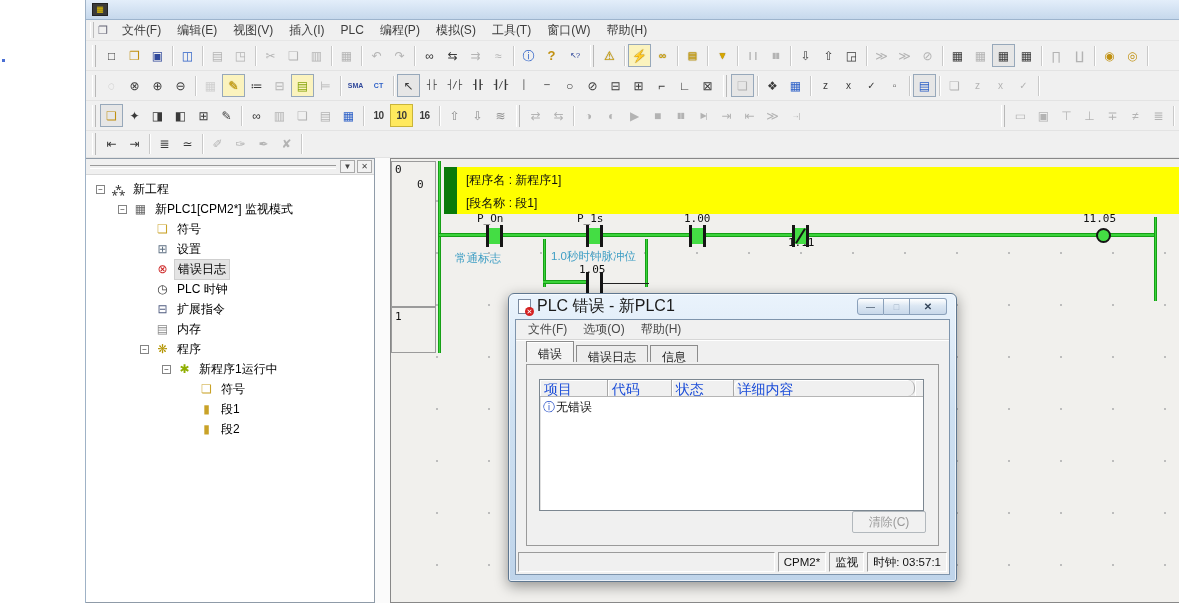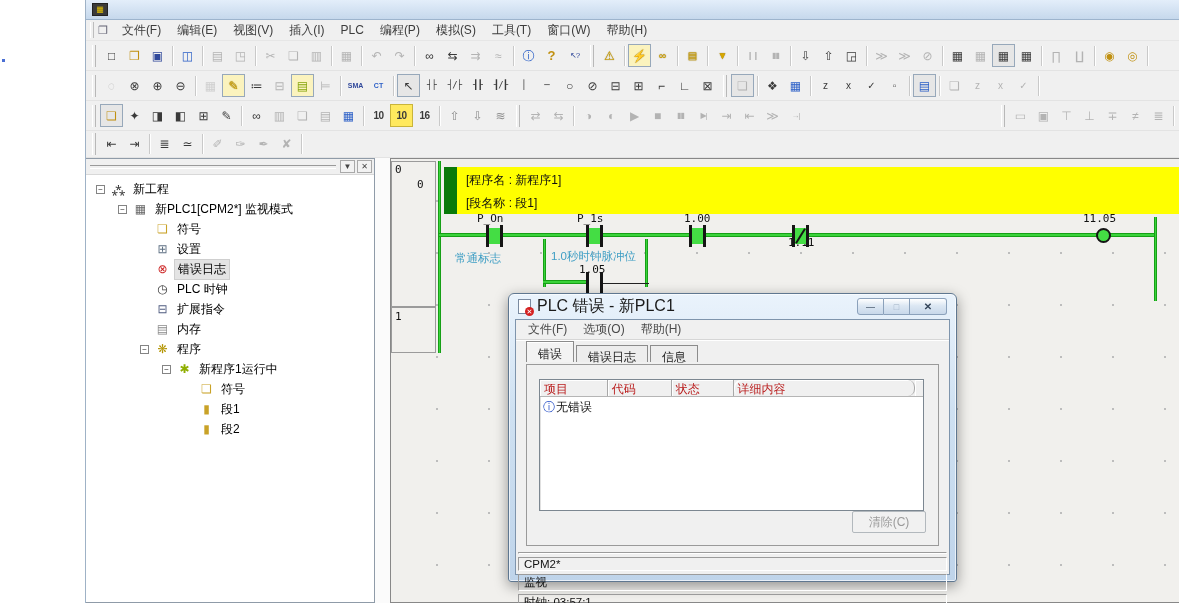--- a/index.html
+++ b/index.html
@@ -96,28 +96,28 @@
   .dlg-body { position:absolute; left:6px; right:6px; top:25px; bottom:6px; background:#f0f0f0; border:1px solid #7e94ac; }
   .dlg-menu { height:20px; display:flex; align-items:center; border-bottom:1px solid #d6d6d6; box-shadow:0 1px 0 #ffffff; padding-left:4px; }
   .dlg-menu .menu-item { color:#4a4a4a; }
   .dlg-tabs { display:flex; align-items:flex-end; height:22px; padding-left:10px; }
   .dtab { padding:3px 11px 2px; font-size:12px; color:#222; border:1px solid #8c8c8c; border-bottom:none; background:#ededed; margin-right:2px; height:17px; }
   .dtab.active { background:#f3f3f3; height:21px; padding-top:4px; box-shadow:inset 0 1px 0 #fff; }
   .dlg-page { position:absolute; left:10px; right:10px; top:44px; height:182px; border:1px solid #9a9a9a; background:#f0f0f0; }
   .errlist { position:absolute; left:12px; right:14px; top:14px; height:132px; background:#ffffff;
     border:1px solid #7c8791; box-shadow:inset 1px 1px 0 rgba(0,0,0,.12); }
   .lhead { display:flex; height:17px; background:#f0f0f0; border-bottom:1px solid #b5b5b5; }
-  .lhcell { border-right:1px solid #a8a8a8; box-shadow:inset 1px 1px 0 #ffffff; padding:1px 4px; font-size:12px; color:#b91c1c; white-space:nowrap; overflow:hidden; }
+  .lhcell { border-right:1px solid #a8a8a8; box-shadow:inset 1px 1px 0 #ffffff; padding:1px 4px; font-size:14px; color:#1d4ed8; white-space:nowrap; overflow:hidden; }
   .lhcell:nth-child(1){width:70px;} .lhcell:nth-child(2){width:66px;} .lhcell:nth-child(3){width:64px;}
   .lhcell:nth-child(4){width:188px;border-radius:7px;} .lhcell:nth-child(5){flex:1; border-right:none;}
   .lrow { display:flex; align-items:center; padding:2px 3px; font-size:12px; color:#111; }
   .info-ico { color:#2a52c8; font-size:12px; margin-right:1px; }
   .clear-btn { position:absolute; right:12px; bottom:12px; width:74px; height:22px; background:#f1f1f1;
     border:1px solid #b2b8bd; border-radius:2px; color:#9b9b9b; font-size:12px; text-align:center; line-height:20px; }
-  .dlg-status { position:absolute; left:2px; right:2px; bottom:2px; height:20px; display:flex; gap:3px; font-size:11.5px;flex-direction:column; }
+  .dlg-status { position:absolute; left:2px; right:2px; bottom:2px; height:20px; display:flex; gap:3px; font-size:11.5px; }
   .scell { border:1px solid; border-color:#9b9b9b #ffffff #ffffff #9b9b9b; display:flex; align-items:center; padding:0 5px; white-space:nowrap; color:#111; }
   .scell.fill { flex:1; }
 </style>
 </head>
 <body>
 
 <div class="stray-dot"></div>
 
 <div class="app">
 

